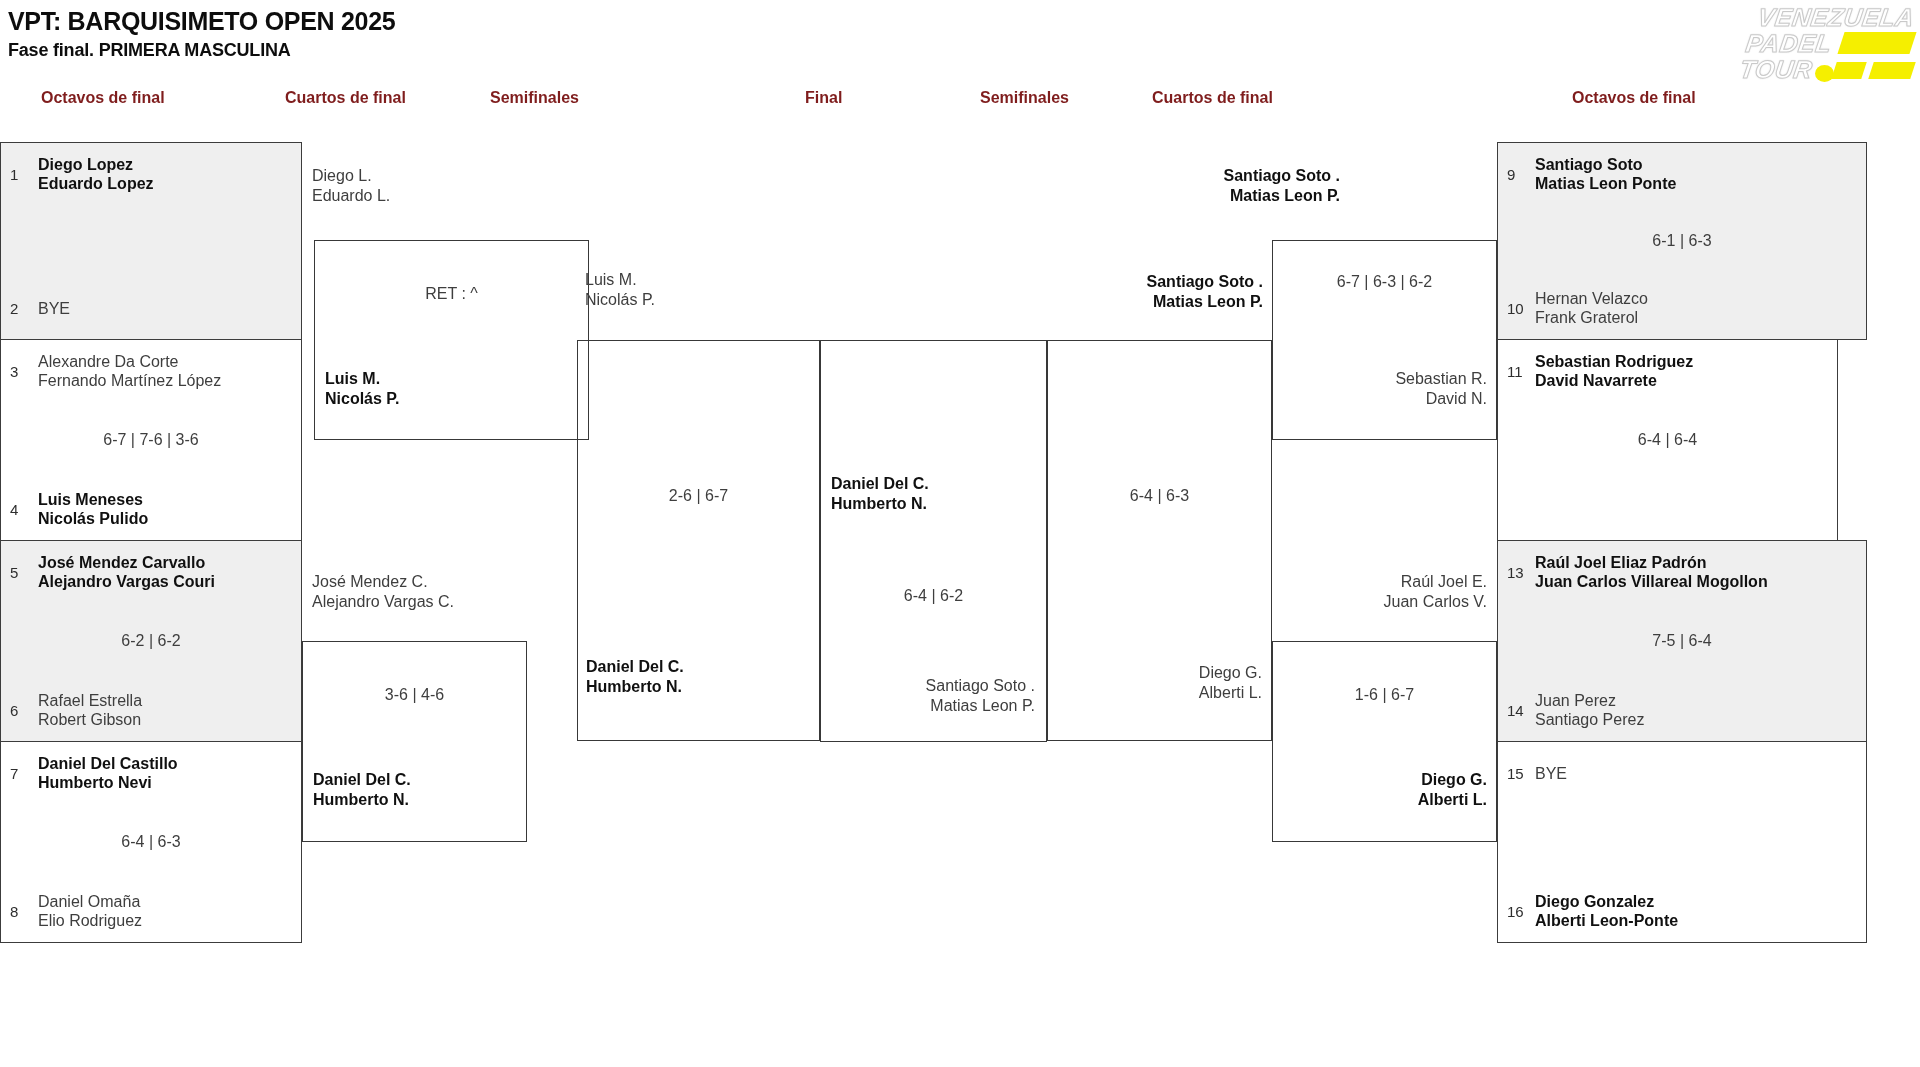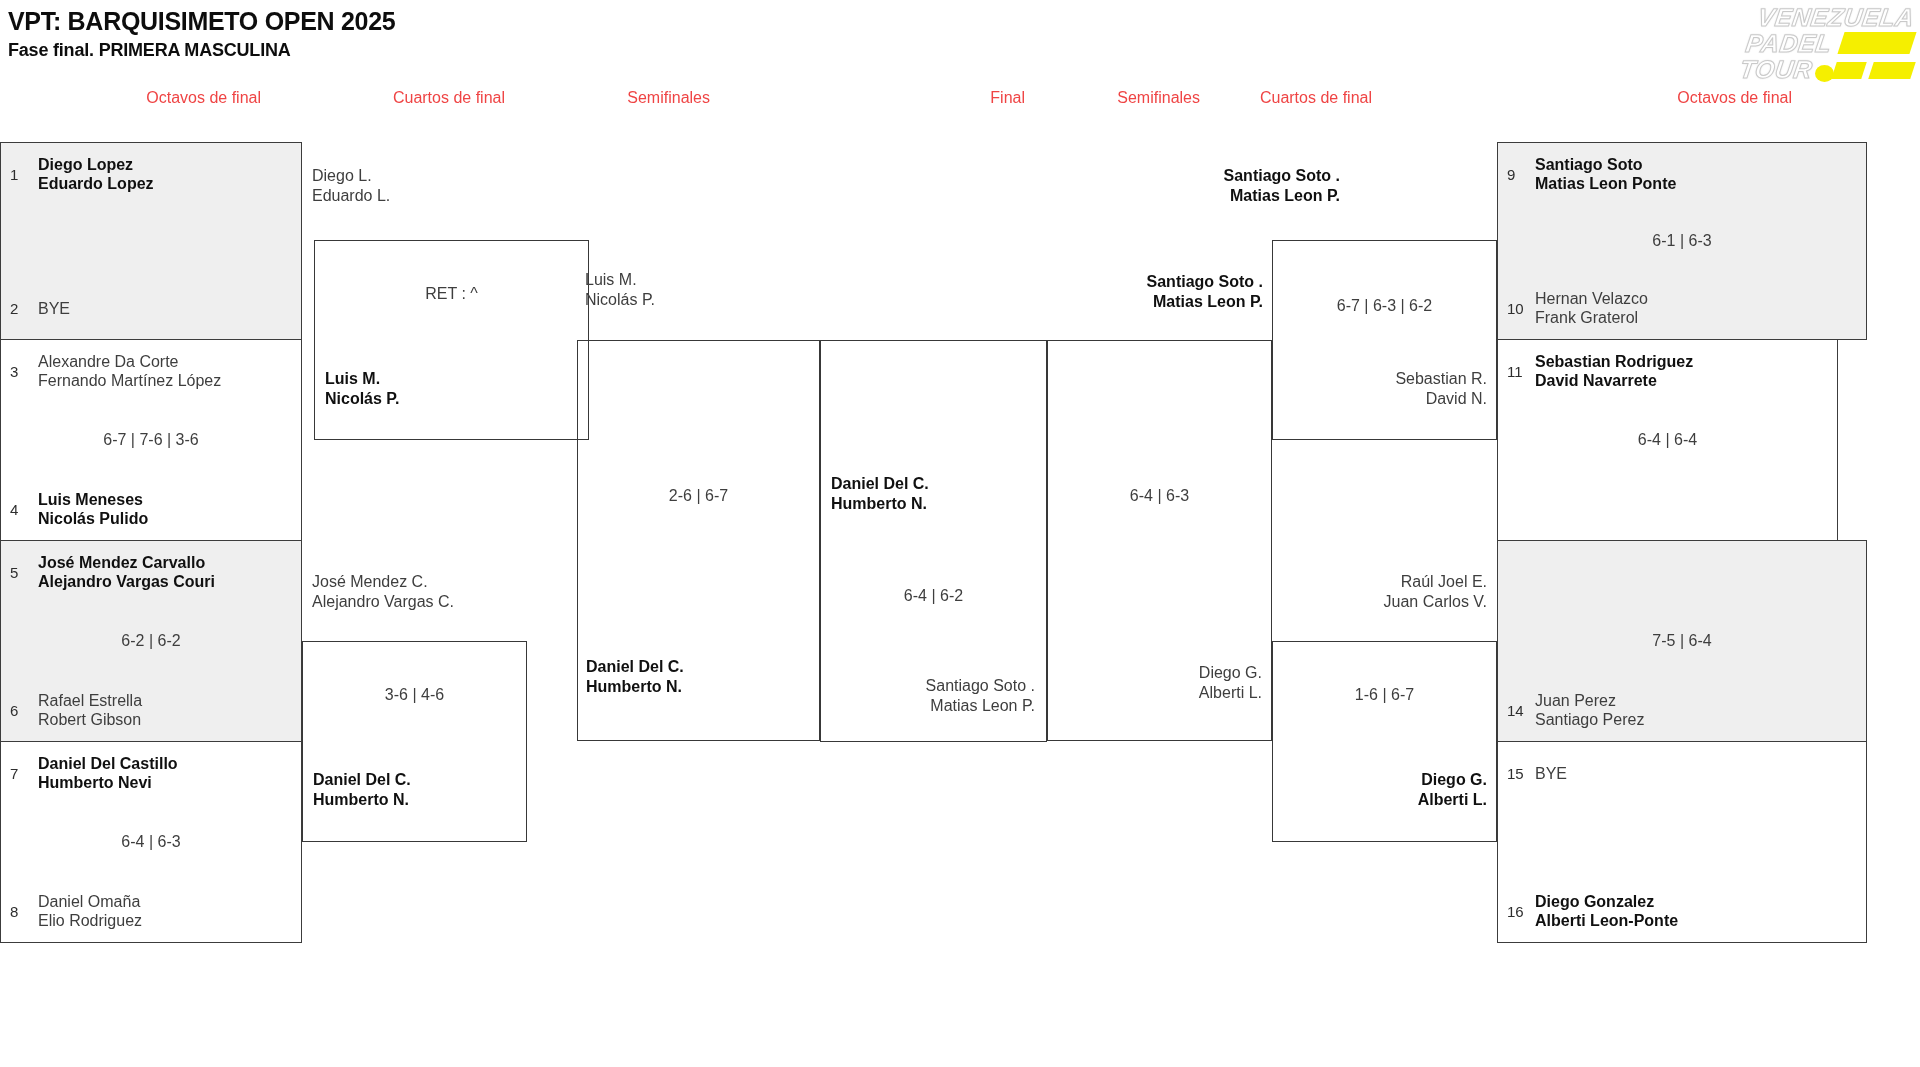--- a/index.html
+++ b/index.html
@@ -14,22 +14,22 @@
   .logo .ltxt{position:absolute;font-style:italic;font-weight:800;font-size:25px;line-height:25px;
       color:#fff;letter-spacing:0.5px;transform:skewX(-8deg);
       -webkit-text-stroke:1px #c9c9c9;text-shadow:0 0 2px #cfcfcf;white-space:nowrap;}
   .l1{right:6px;top:1px;}
   .l2{left:8px;top:27px;}
   .l3{left:2px;top:53px;}
   .ybar{position:absolute;transform:skewX(-18deg);}
   .ydot{position:absolute;border-radius:50%;}
 
   
-  .rh{position:absolute;top:89px;width:220px;margin-left:-110px;text-align:right;
-      font-size:16px;font-weight:400;color:#ef4444;white-space:nowrap;}
+  .rh{position:absolute;top:89px;width:220px;margin-left:-110px;text-align:left;
+      font-size:16px;font-weight:700;color:#7f1d1d;white-space:nowrap;}
 
   
   .obox{position:absolute;border:1px solid #3c3c3c;background:#fff;box-sizing:border-box;}
   .obox.shaded{background:#efefef;}
   .team{position:absolute;left:9px;right:8px;height:40px;display:flex;align-items:center;gap:7px;}
   .t-top{top:11px;} .t-bot{bottom:11px;}
   .seed{width:21px;flex:none;font-size:15px;color:#2e2e2e;}
   .names{font-size:16px;line-height:19px;color:#3e3e3e;}
   .names span{display:block;white-space:nowrap;}
   .names.b, .b .names, .lbl.b, .mb-team.b{font-weight:700;color:#101010;}
@@ -168,20 +168,27 @@
       <span class="seed">11</span>
       <span class="names b">
           <span>Sebastian Rodriguez</span>
           <span>David Navarrete</span>
         </span>
     </div>
     <div class="oscore">6-4 | 6-4</div>
   </div>
 
   <div class="obox shaded" style="left:1497px;top:540px;width:370px;height:202px">
+    <div class="team t-top">
+      <span class="seed">13</span>
+      <span class="names b">
+          <span>Raúl Joel Eliaz Padrón</span>
+          <span>Juan Carlos Villareal Mogollon</span>
+        </span>
+    </div>
     <div class="oscore">7-5 | 6-4</div>
     <div class="team t-bot">
       <span class="seed">14</span>
       <span class="names">
           <span>Juan Perez</span>
           <span>Santiago Perez</span>
         </span>
     </div>
   </div>
 
@@ -225,21 +232,21 @@
         <span>Daniel Del C.</span>
         <span>Humberto N.</span>
       </div>
   </div>
 
   <div class="lbl tr b" style="left:1100px;top:166px;width:240px">
       <span>Santiago Soto .</span>
       <span>Matias Leon P.</span>
     </div>
   <div class="mbox" style="left:1272px;top:240px;width:225px;height:200px">
-    <div class="mb-score" style="top:56px">6-7 | 6-3 | 6-2</div>
+    <div class="mb-score" style="top:32px">6-7 | 6-3 | 6-2</div>
     <div class="mb-team tr" style="right:9px;top:128px">
         <span>Sebastian R.</span>
         <span>David N.</span>
       </div>
   </div>
 
   <div class="lbl tr" style="left:1247px;top:572px;width:240px">
       <span>Raúl Joel E.</span>
       <span>Juan Carlos V.</span>
     </div>

